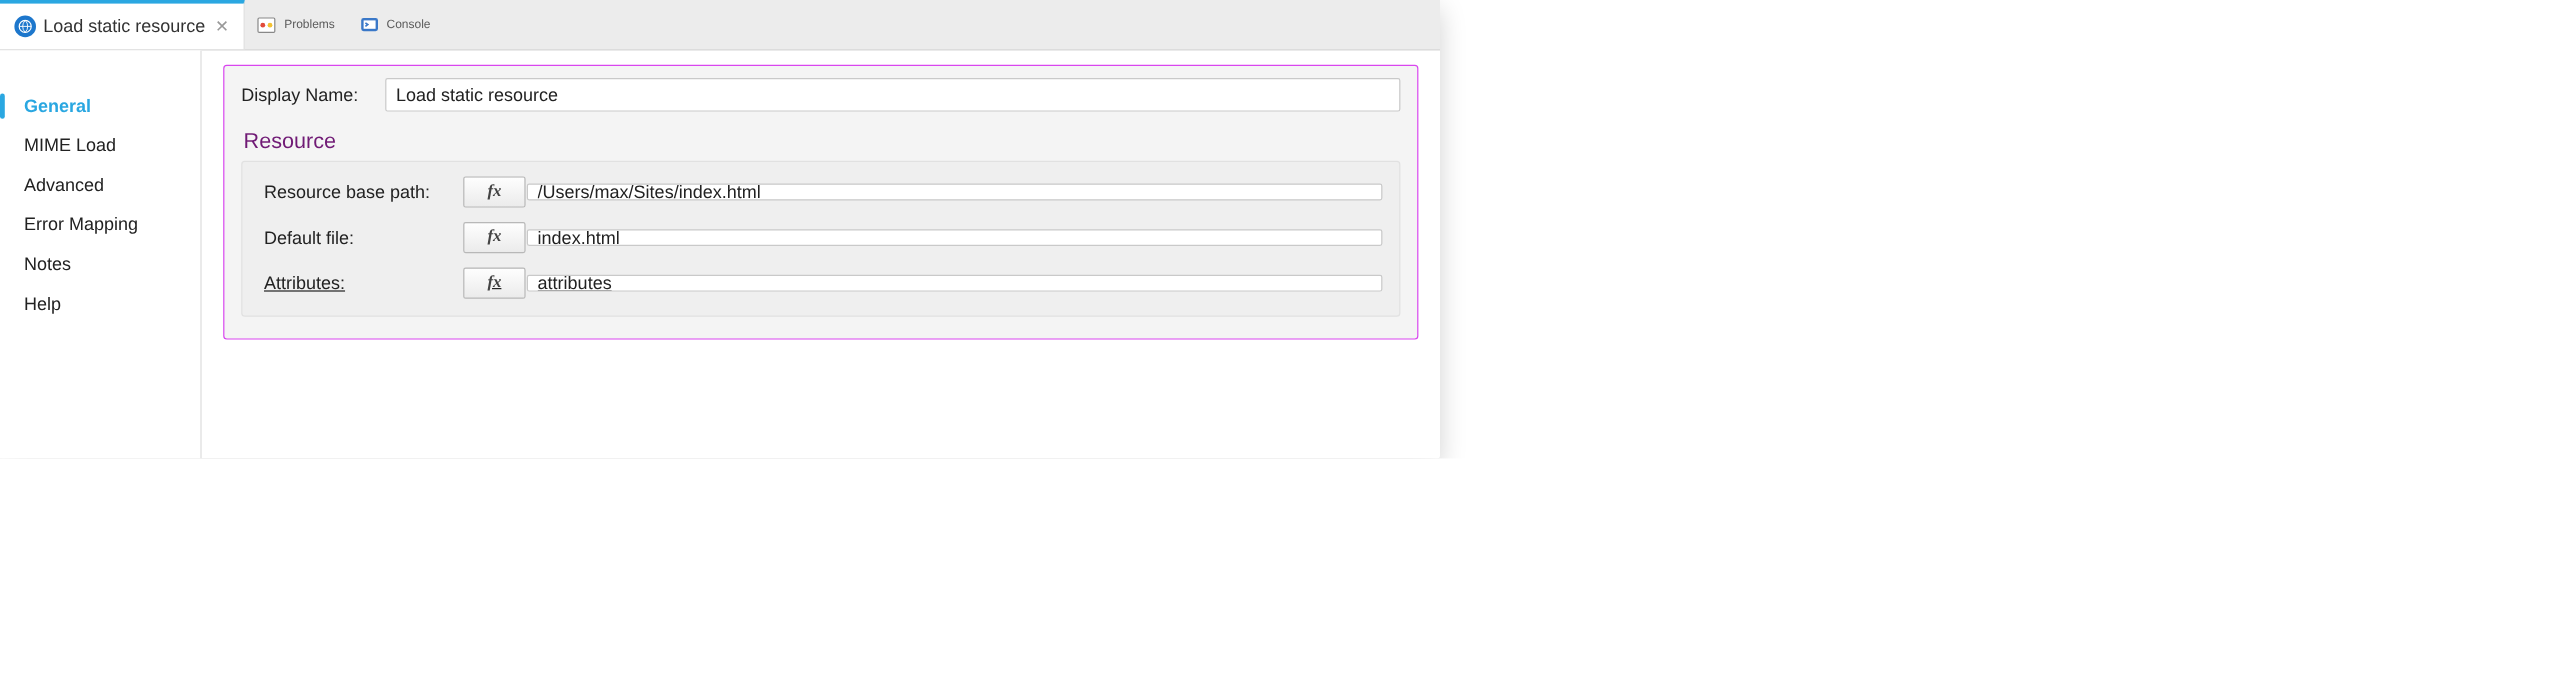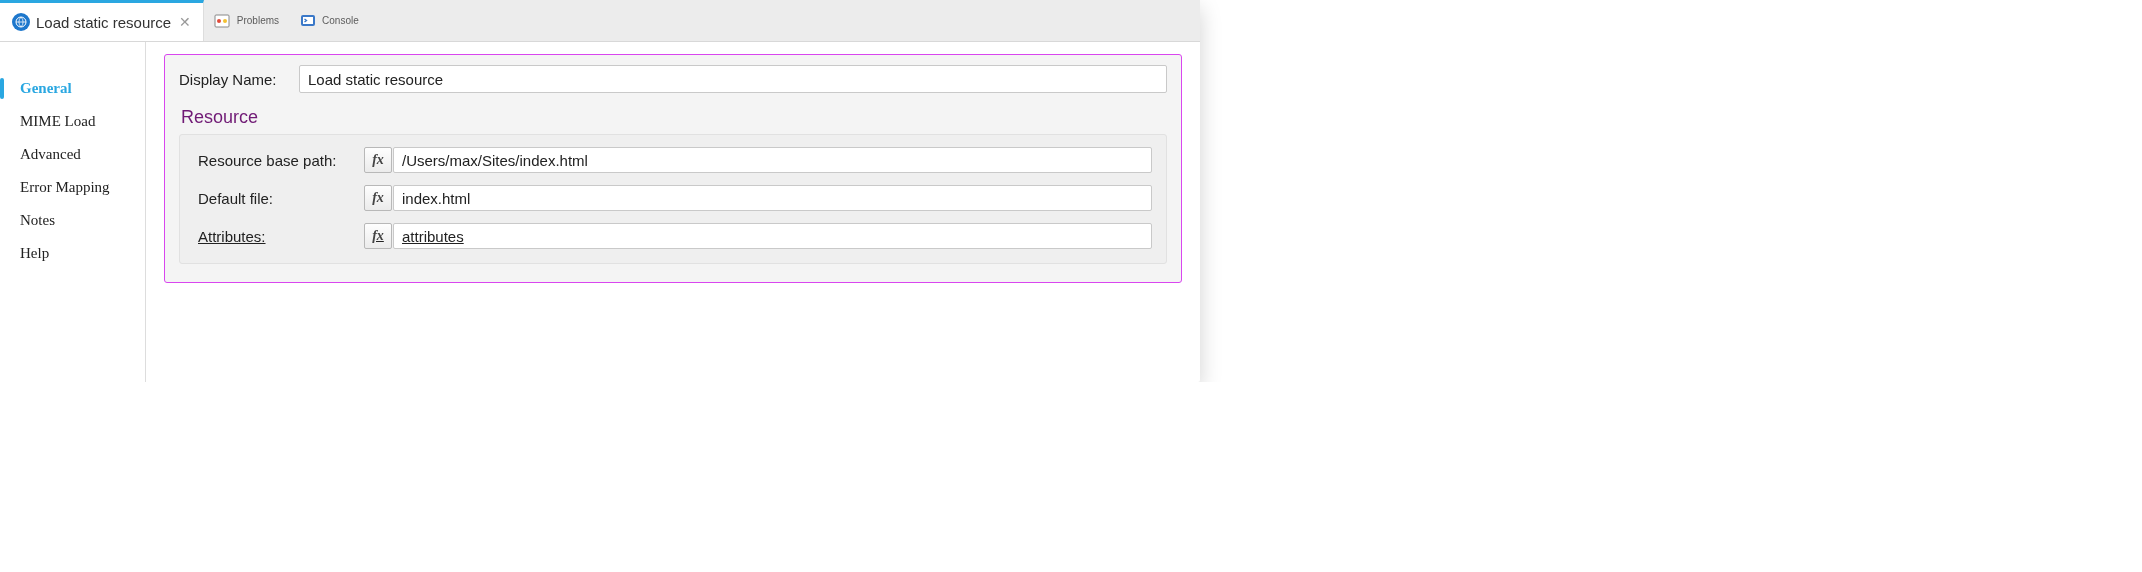--- a/index.html
+++ b/index.html
@@ -61,25 +61,24 @@
     .aux-tab .icon {
       width: 17px; height: 17px;
       display: inline-flex;
       align-items: center; justify-content: center;
     }
     .body-area {
       display: flex;
       min-height: 340px;
     }
     .sidebar {
-      width: 146px;
+      width: 168px;
       border-right: 1px solid #ddd;
       padding-top: 30px;
       background: #fff;
-      font-family: Liberation Serif, serif;
     }
     .sidebar-item {
       padding: 8px 14px 8px 20px;
       font-size: 15px;
       color: #222;
       cursor: pointer;
       position: relative;
     }
     .sidebar-item.active {
       color: #2aa7e1;
@@ -157,36 +156,36 @@
       gap: 1px;
       margin-bottom: 12px;
     }
     .rb-row:last-child { margin-bottom: 0; text-decoration: underline; }
     .rb-label {
       width: 165px;
       font-size: 15px;
       color: #222;
     }
     .fx-btn {
-      width: 28px; height: 26px;
+      width: 52px; height: 26px;
       border: 1px solid #b8b8b8;
       background: linear-gradient(#fefefe, #ebebeb);
       display: inline-flex;
       align-items: center; justify-content: center;
       font-family: Georgia, "Times New Roman", serif;
       font-style: italic;
       font-weight: bold;
       font-size: 14px;
       color: #444;
       cursor: pointer;
       border-radius: 2px;
     }
     .rb-input {
       flex: 1;
-      height: 26px;
+      height: 14px;
       border: 1px solid #c9c9c9;
       background: #fff;
       padding: 3px 8px;
       font-size: 15px;
       color: #222;
       outline: none;
       border-radius: 2px;
     }
   </style>
 </head>

